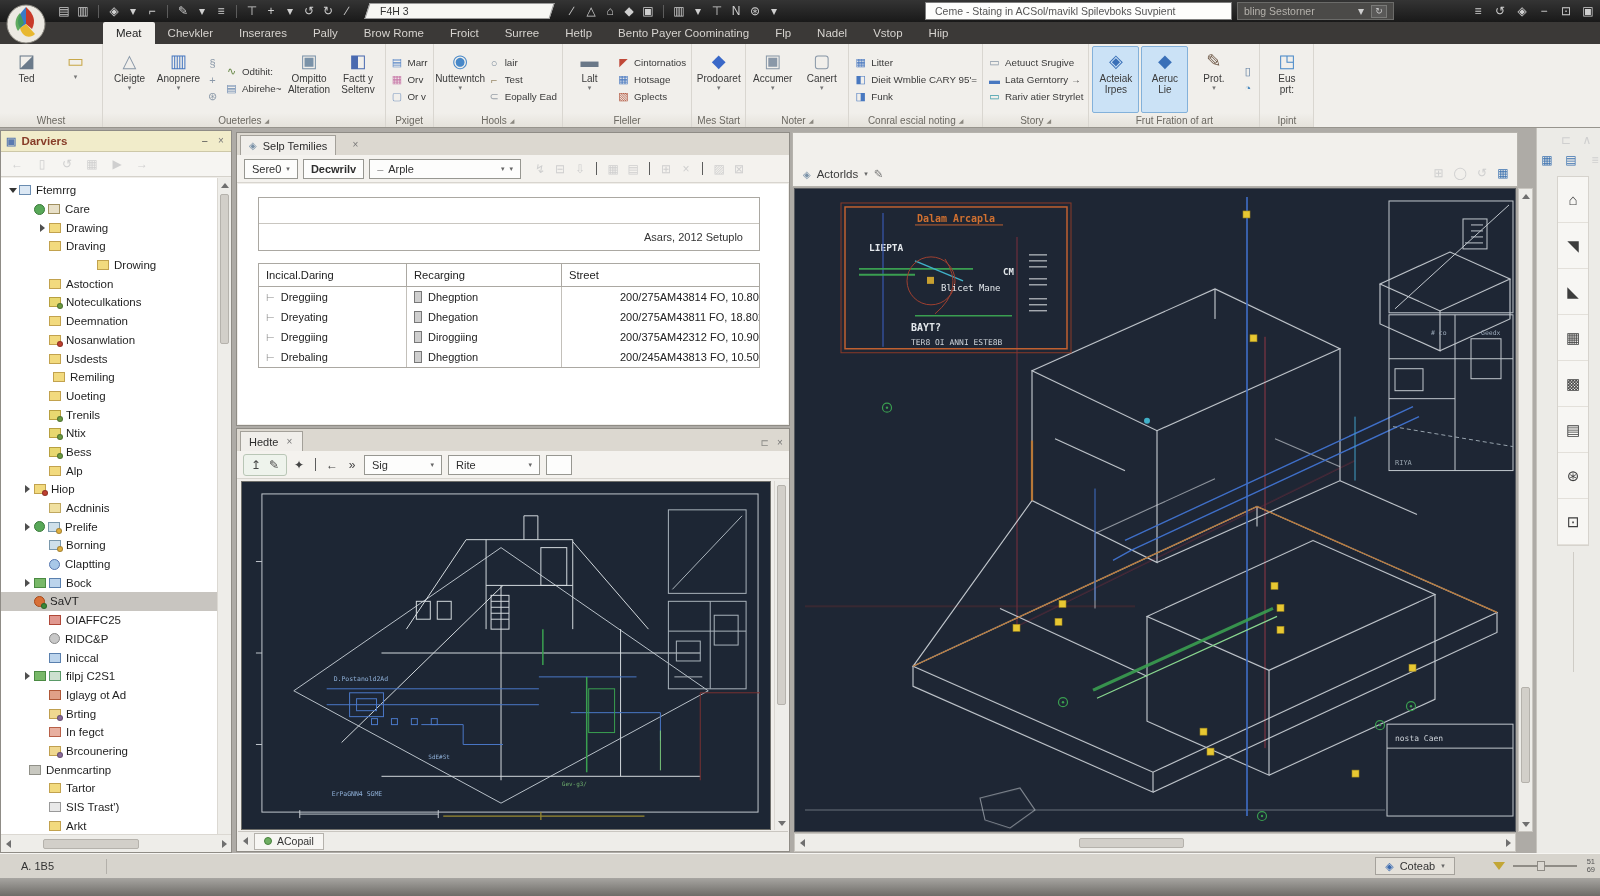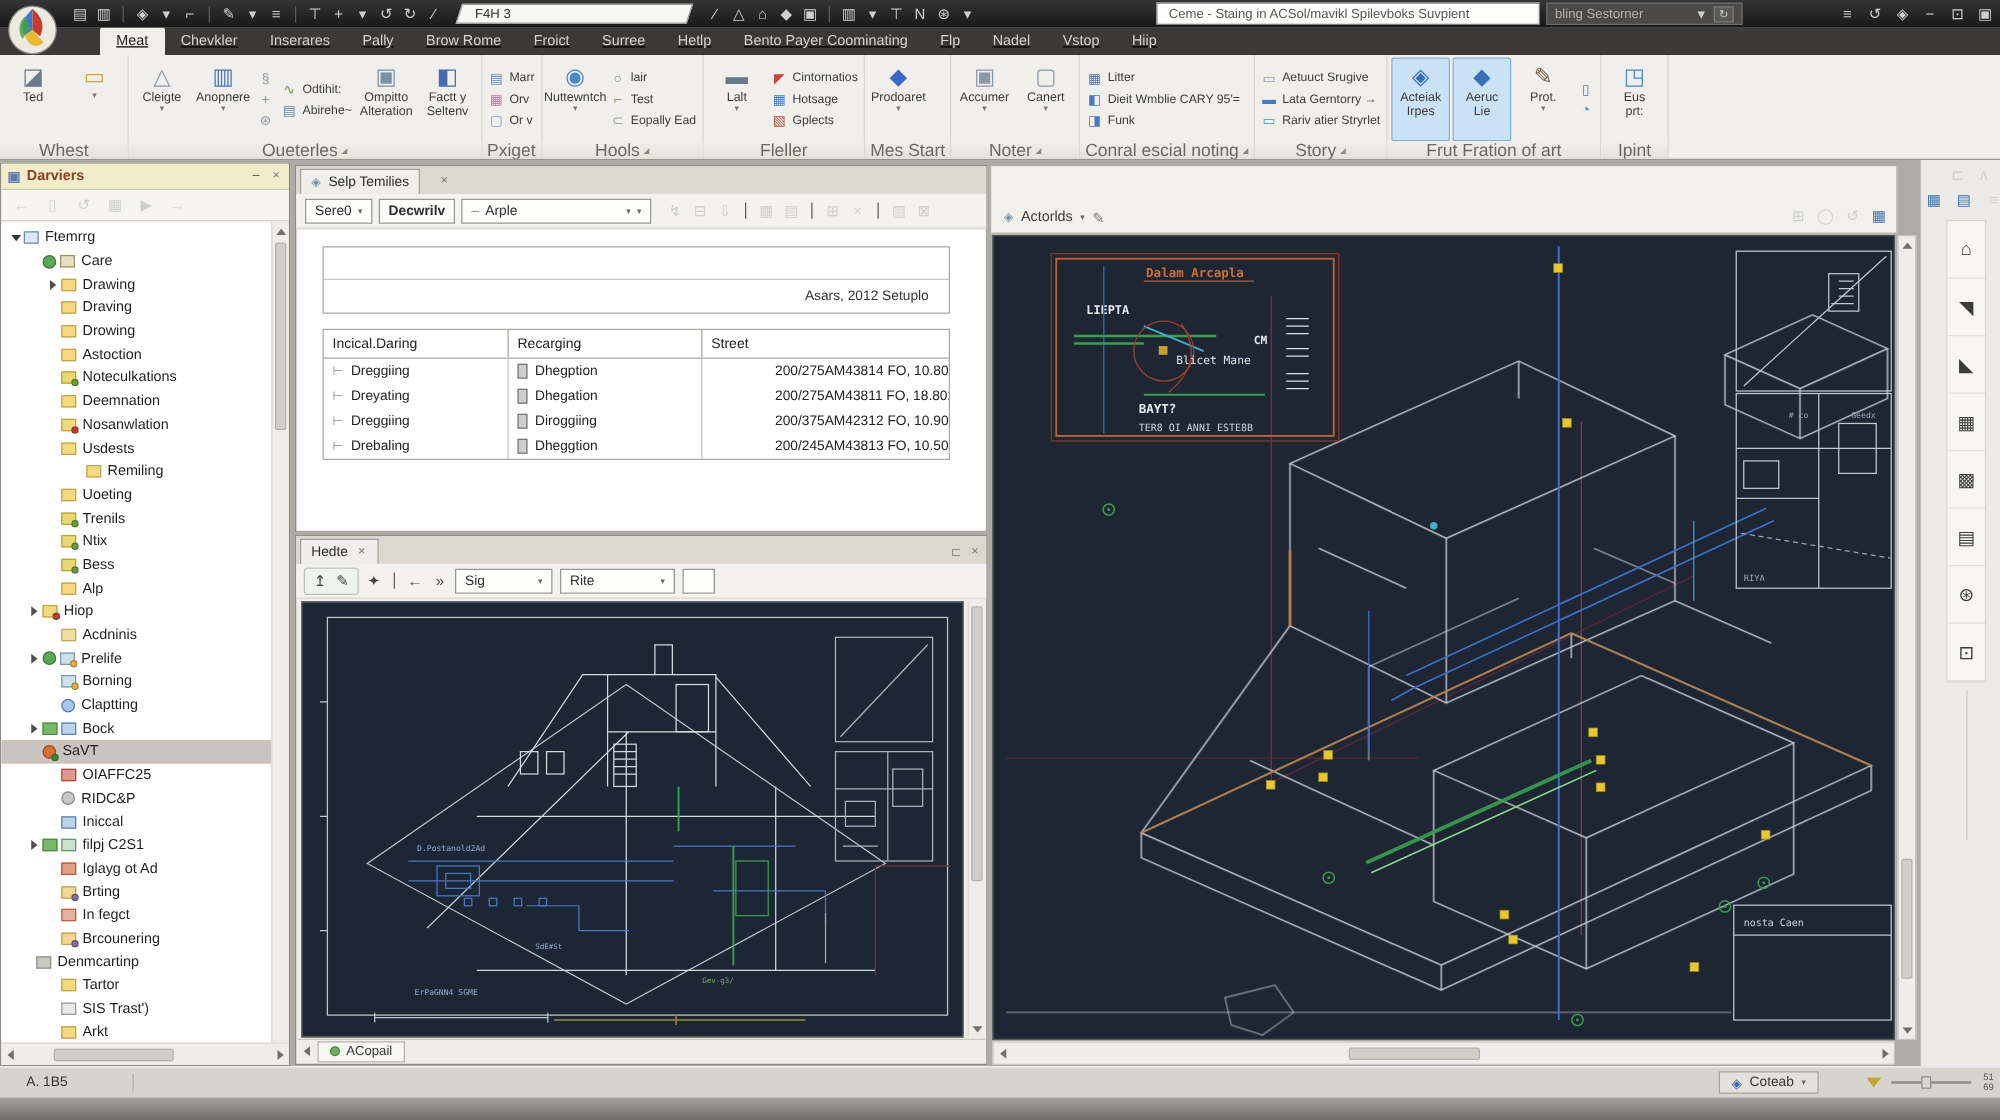--- a/index.html
+++ b/index.html
@@ -21,30 +21,30 @@
   .t-title{position:absolute;left:925px;top:2px;width:307px;height:18px;background:#fdfdfc;border:1px solid #7e7e7e;
            color:#555;font-size:10.5px;display:flex;align-items:center;padding:0 9px;white-space:nowrap;overflow:hidden;}
   .t-search{position:absolute;left:1237px;top:2px;width:157px;height:18px;background:#4b4a48;border:1px solid #6b6b69;
             color:#b5b2ac;font-size:10.5px;display:flex;align-items:center;padding:0 6px;gap:5px;}
   .t-search .grow{flex:1;overflow:hidden;white-space:nowrap;}
   .t-search .sbx{border:1px solid #7a7a78;background:#5a5958;width:16px;height:13px;font-size:9px;display:flex;align-items:center;justify-content:center;color:#ccc;}
   .t-right{position:absolute;right:6px;top:0;height:22px;display:flex;align-items:center;gap:10px;}
 
   
   .tabbar{position:absolute;left:0;top:22px;right:0;height:22px;background:#3b3937;display:flex;align-items:center;
-          padding-left:80px;z-index:4;text-decoration:underline;}
+          padding-left:103px;z-index:4;}
   .tab{height:22px;display:flex;align-items:center;padding:0 13px;font-size:11.5px;color:#d6d3cf;cursor:default;white-space:nowrap;}
   .tab.active{background:#f1efeb;color:#1d1d1d;border-radius:2px 2px 0 0;}
 
   
   .ribbon{position:absolute;left:0;top:44px;right:0;height:84px;background:#f1efeb;border-bottom:1px solid #97948d;
           display:flex;align-items:stretch;overflow:hidden;z-index:3;}
   .rgroup{display:flex;flex-direction:column;border-right:1px solid #d9d6d0;flex:none;}
   .rcells{height:69px;display:flex;align-items:stretch;padding:2px 3px 0 3px;gap:2px;}
-  .rname{height:14px;font-size:14px;color:#6b6861;display:flex;align-items:center;justify-content:center;gap:3px;
+  .rname{height:14px;font-size:10px;color:#6b6861;display:flex;align-items:center;justify-content:center;gap:3px;
          background:linear-gradient(#f1efeb,#e5e2db);padding:0 4px;white-space:nowrap;}
   .gar{font-size:6px;color:#8a877f;}.gar::after{content:"◢";}
   .rbig{width:47px;display:flex;flex-direction:column;align-items:center;padding-top:2px;font-size:10px;color:#3a3a3a;
         border:1px solid transparent;border-radius:2px;text-align:center;line-height:11px;}
   .rbig.hl{background:#cbe2f6;border-color:#83b1da;}
   .ricon{font-size:18px;line-height:24px;height:24px;}
   .rlb{white-space:nowrap;}
   .rar{font-size:7px;color:#777;line-height:8px;}
   .rstack{display:flex;flex-direction:column;justify-content:center;gap:1px;padding:1px 2px;}
   .rrow{display:flex;align-items:center;gap:4px;font-size:9.8px;color:#3a3a3a;height:16px;white-space:nowrap;}
@@ -537,21 +537,21 @@
             <i class="tri tri-r"></i>
           </span>
           <span class="ti" style="background: rgb(242, 218, 126); border-color: rgb(194, 162, 78);"></span>
           <span>Drawing</span>
         </div>
         <div class="titem" style="padding-left: 36px;">
           <span class="tar"></span>
           <span class="ti" style="background: rgb(242, 218, 126); border-color: rgb(194, 162, 78);"></span>
           <span>Draving</span>
         </div>
-        <div class="titem" style="padding-left: 36px;">
+        <div class="titem" style="padding-left: 36px; margin-left: 48px;">
           <span class="tar"></span>
           <span class="ti" style="background: rgb(242, 218, 126); border-color: rgb(194, 162, 78);"></span>
           <span>Drowing</span>
         </div>
         <div class="titem" style="padding-left: 36px;">
           <span class="tar"></span>
           <span class="ti" style="background: rgb(242, 218, 126); border-color: rgb(194, 162, 78);"></span>
           <span>Astoction</span>
         </div>
         <div class="titem" style="padding-left: 36px;">
@@ -571,21 +571,21 @@
           <span class="ti" style="background: rgb(242, 218, 126); border-color: rgb(194, 162, 78);">
             <span class="tdot" style="background: rgb(192, 64, 48);"></span>
           </span>
           <span>Nosanwlation</span>
         </div>
         <div class="titem" style="padding-left: 36px;">
           <span class="tar"></span>
           <span class="ti" style="background: rgb(242, 218, 126); border-color: rgb(194, 162, 78);"></span>
           <span>Usdests</span>
         </div>
-        <div class="titem" style="padding-left: 56px;">
+        <div class="titem" style="padding-left: 40px;">
           <span class="tar"></span>
           <span class="ti" style="background: rgb(242, 218, 126); border-color: rgb(194, 162, 78);"></span>
           <span>Remiling</span>
         </div>
         <div class="titem" style="padding-left: 36px;">
           <span class="tar"></span>
           <span class="ti" style="background: rgb(242, 218, 126); border-color: rgb(194, 162, 78);"></span>
           <span>Uoeting</span>
         </div>
         <div class="titem" style="padding-left: 36px;">

